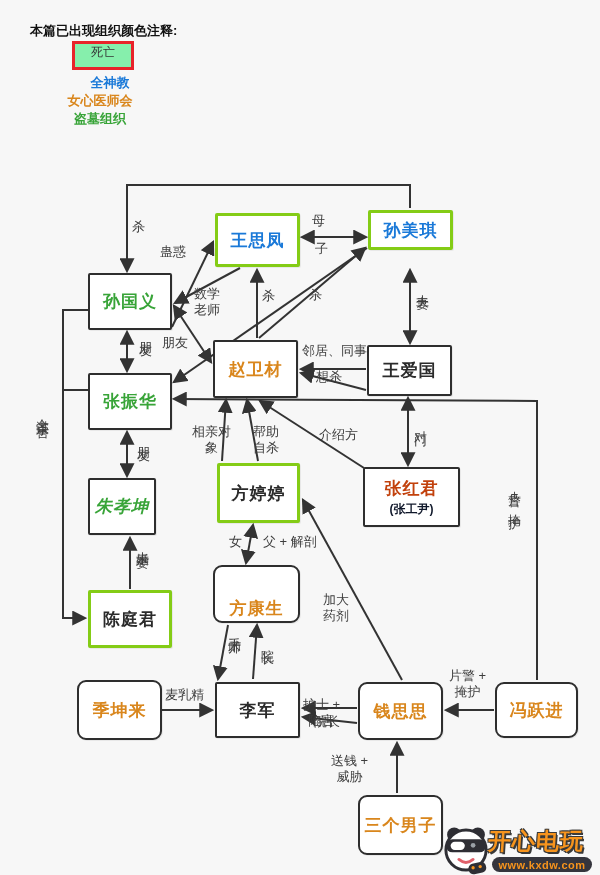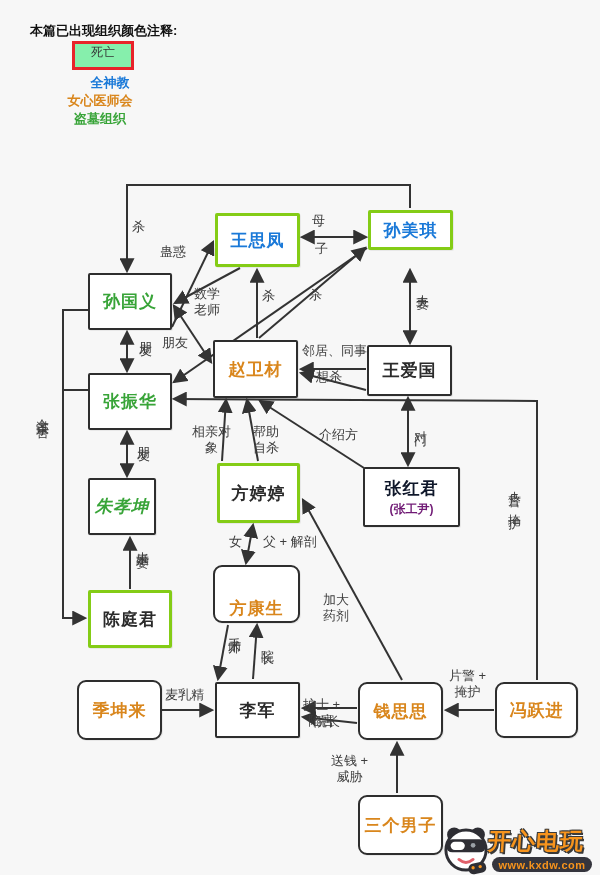--- a/index.html
+++ b/index.html
@@ -111,22 +111,22 @@
         <div class="node" style="left: 88px; top: 373px; width: 84px; height: 57px;">
           <span style="color: rgb(56, 164, 56);">张振华</span>
         </div>
         <div class="node" style="left: 88px; top: 478px; width: 68px; height: 57px; font-style: italic;">
           <span style="color: rgb(56, 164, 56);">朱孝坤</span>
         </div>
         <div class="node red" style="left: 217px; top: 463px; width: 83px; height: 60px;">
           <span style="color: rgb(43, 43, 43);">方婷婷</span>
         </div>
         <div class="node" style="left: 363px; top: 467px; width: 97px; height: 60px;">
-          <span style="color: #0f172a;">张红君</span>
-          <span class="sub" style="color: #701a75;">(张工尹)</span>
+          <span style="color: #c2410c;">张红君</span>
+          <span class="sub" style="color: #0f172a;">(张工尹)</span>
         </div>
         <div class="node red" style="left: 88px; top: 590px; width: 84px; height: 58px;">
           <span style="color: rgb(43, 43, 43);">陈庭君</span>
         </div>
         <div class="node rounded" style="left: 213px; top: 565px; width: 87px; height: 58px;">
           <span style="color: rgb(217, 134, 28); margin-top: 28px;">方康生</span>
         </div>
         <div class="node rounded" style="left: 77px; top: 680px; width: 85px; height: 60px;">
           <span style="color: rgb(217, 134, 28);">季坤来</span>
         </div>

